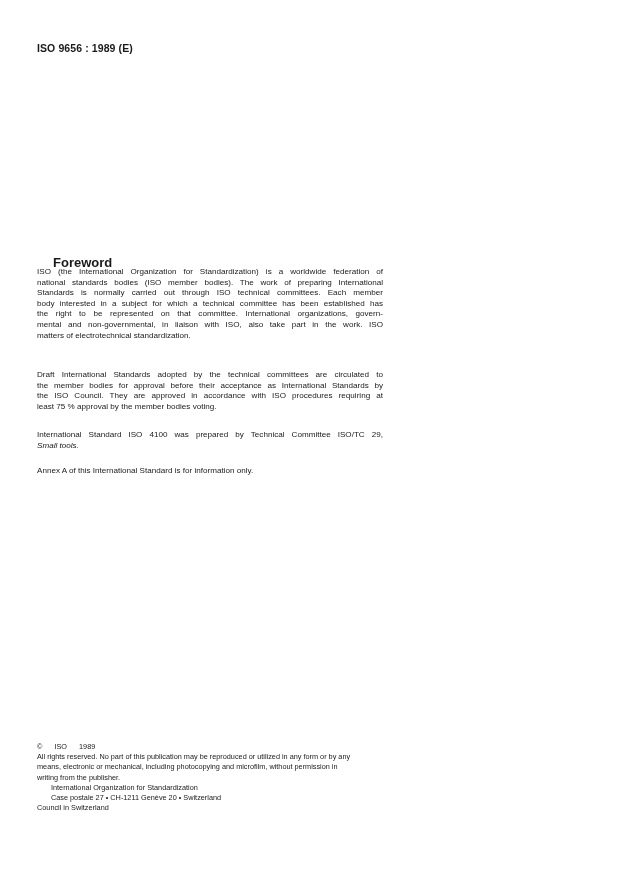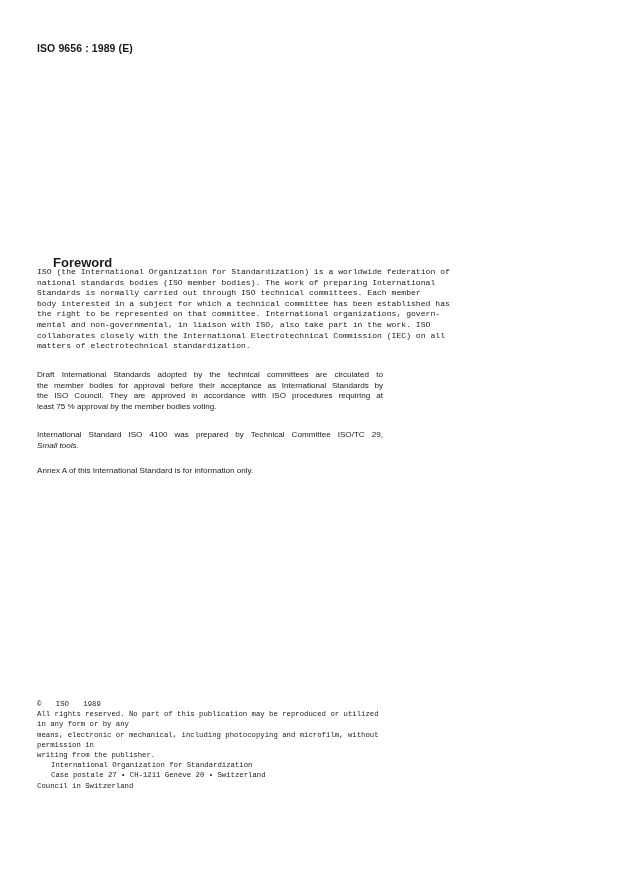--- a/index.html
+++ b/index.html
@@ -3,44 +3,43 @@
 <meta charset="utf-8">
 <style>
   html, body { margin: 0; padding: 0; background: #ffffff; }
   body { width: 622px; height: 878px; position: relative; overflow: hidden;
          font-family: "Liberation Sans", sans-serif; color: #1a1a1a; }
   .header-id { position: absolute; left: 37px; top: 42px; font-size: 10.5px; font-weight: bold; letter-spacing: 0.1px; }
   .title { position: absolute; left: 37px; top: 239px; font-size: 13px; font-weight: bold; margin: 16px; }
   .body-block { position: absolute; left: 37px; width: 346px; font-size: 8.1px; line-height: 10.6px; text-align: justify; }
   .line { display: block; text-align: justify; text-align-last: justify; white-space: nowrap; }
   .line.last { text-align-last: left; }
-  .p1 { top: 267px; font-family: Liberation Mono, monospace; }
+  .p1 { top: 267px; }
   .p2 { top: 370px; }
   .p3 { top: 430px; }
   .p4 { top: 466px; }
-  .footer { position: absolute; left: 37px; top: 699px; width: 346px; font-size: 7.3px; line-height: 10.2px; font-family: Liberation Mono, monospace; }
+  .footer { position: absolute; left: 37px; top: 742px; width: 346px; font-size: 7.3px; line-height: 10.2px; }
   .footer .indent { padding-left: 14px; }
   .footer .copyright-line span { margin-right: 10px; }
   em { font-style: italic; }
 </style>
 </head>
 <body>
 
 <div class="header-id">ISO 9656 : 1989 (E)</div>
 
 <h2 class="title">Foreword</h2>
 
 <div class="body-block p1">
   <span class="line">ISO (the International Organization for Standardization) is a worldwide federation of</span>
   <span class="line">national standards bodies (ISO member bodies). The work of preparing International</span>
   <span class="line">Standards is normally carried out through ISO technical committees. Each member</span>
   <span class="line">body interested in a subject for which a technical committee has been established has</span>
   <span class="line">the right to be represented on that committee. International organizations, govern-</span>
   <span class="line">mental and non-governmental, in liaison with ISO, also take part in the work. ISO</span>
-  <span class="line">collaborates closely with the International Electrotechnical Commission (IEC) on all</span>
   <span class="line last">matters of electrotechnical standardization.</span>
 </div>
 
 <div class="body-block p2">
   <span class="line">Draft International Standards adopted by the technical committees are circulated to</span>
   <span class="line">the member bodies for approval before their acceptance as International Standards by</span>
   <span class="line">the ISO Council. They are approved in accordance with ISO procedures requiring at</span>
   <span class="line last">least 75 % approval by the member bodies voting.</span>
 </div>
 

